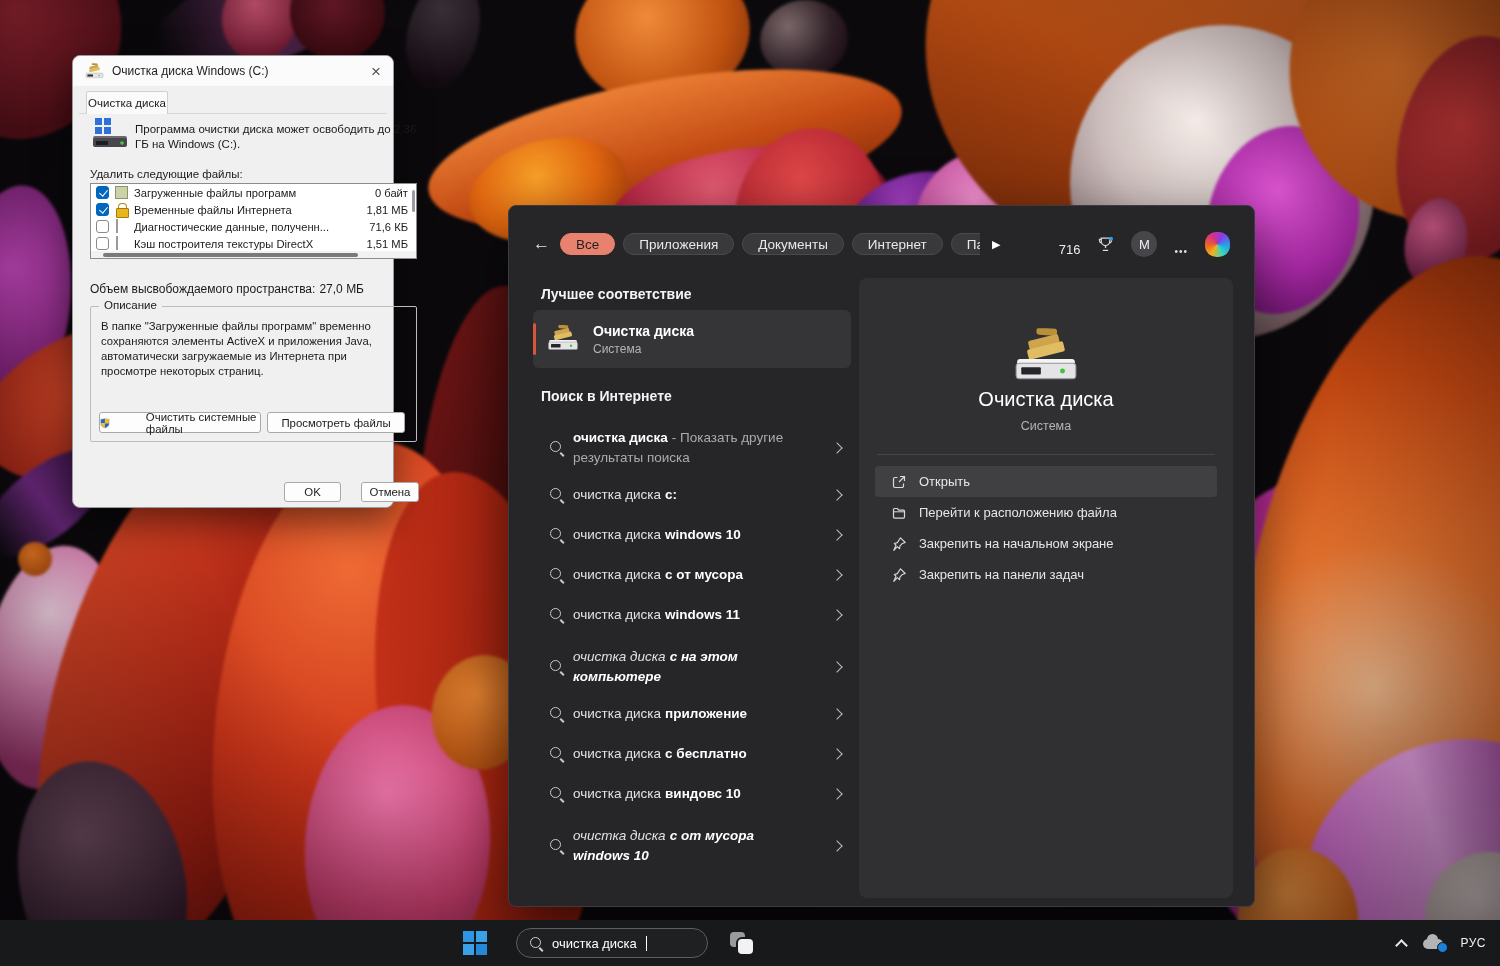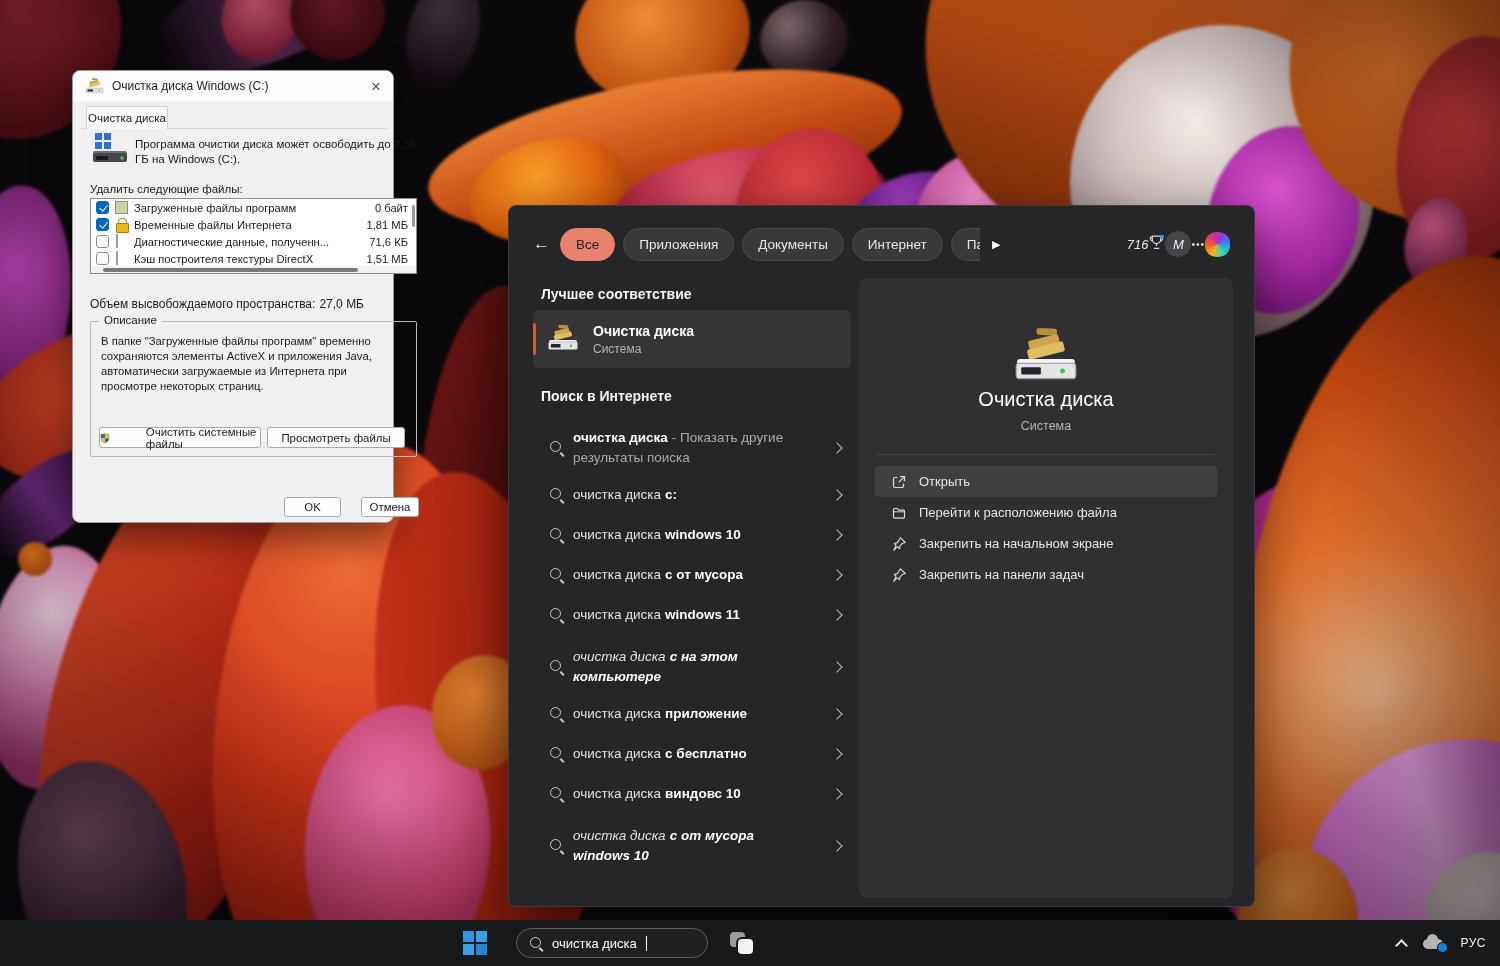--- a/index.html
+++ b/index.html
@@ -7,21 +7,21 @@
   .screen{position:relative;width:1500px;height:966px;overflow:hidden;background:#0b090c;
           font-family:"Liberation Sans","DejaVu Sans",sans-serif;}
 
   
   .wallpaper{position:absolute;inset:0;overflow:hidden;background:#0b090c;}
   .blob{position:absolute;border-radius:50%;filter:blur(1.5px);display:block;}
   .vignette{position:absolute;inset:0;z-index:4;pointer-events:none;
             background:radial-gradient(ellipse at 50% 42%,rgba(0,0,0,0) 55%,rgba(4,2,6,.55) 100%);}
 
   
-  .dialog{position:absolute;left:72px;top:70px;width:322px;height:453px;z-index:30;
+  .dialog{position:absolute;left:72px;top:55px;width:322px;height:453px;z-index:30;
           background:#f0f0f0;border:1px solid #9a9aa0;border-radius:8px;
           box-shadow:0 14px 36px rgba(0,0,0,.5);font-size:11.5px;color:#1a1a1a;}
   .dlg-titlebar{position:absolute;left:0;top:0;right:0;height:30px;display:flex;align-items:center;
                 padding:0 12px;gap:8px;background:#fbfbfb;border-radius:8px 8px 0 0;}
   .dlg-title{font-size:12px;color:#222;}
   .dlg-close{margin-left:auto;font-size:17px;color:#555;line-height:1;cursor:default;}
   .dlg-tab{position:absolute;left:13px;top:35px;width:82px;height:23px;background:#fafafa;
            border:1px solid #d0d0d0;border-bottom:none;border-radius:2px 2px 0 0;z-index:2;
            display:flex;align-items:center;justify-content:center;font-size:11.5px;}
   .dlg-sep{position:absolute;left:6px;right:6px;top:57px;height:1px;background:#d8d8d8;}
@@ -62,25 +62,25 @@
   .btn-cancel{position:absolute;left:288px;top:426px;width:58px;height:20px;}
 
   
   .spanel{position:absolute;left:508px;top:205px;width:747px;height:702px;z-index:20;
           background:#262628;border:1px solid #3c3c40;border-radius:8px;
           box-shadow:0 24px 60px rgba(0,0,0,.55);color:#e8e8e8;}
   .sp-header{position:absolute;left:0;right:0;top:18px;height:40px;display:flex;align-items:center;
              padding:0 24px;gap:10px;}
   .back{font-size:17px;color:#e4e4e4;flex:0 0 auto;}
   .pills{display:flex;gap:8px;overflow:hidden;max-width:420px;flex:0 1 auto;}
-  .pill{flex:0 0 auto;height:33px;display:flex;align-items:center;padding:0 15px;border-radius:17px;
+  .pill{flex:0 0 auto;height:22px;display:flex;align-items:center;padding:0 15px;border-radius:17px;
         background:#39393b;border:1px solid #4a4a4d;font-size:13.5px;color:#e8e8e8;white-space:nowrap;}
   .pill.active{background:#e8826e;border-color:#e8826e;color:#1f1f1f;}
   .scroll-btn{font-size:11px;color:#fff;margin-left:2px;}
-  .sp-right{margin-left:auto;display:flex;align-items:center;gap:0;font-style:italic;}
+  .sp-right{margin-left:auto;display:flex;align-items:flex-end;gap:17px;}
   .points{font-size:13px;color:#ececec;}
   .avatar{width:26px;height:26px;border-radius:50%;background:#46464a;display:flex;align-items:center;
           justify-content:center;font-size:13px;color:#f2f2f2;}
   .more{font-size:10px;letter-spacing:1px;color:#e0e0e0;}
   .copilot{width:25px;height:25px;border-radius:46%;
            background:conic-gradient(from 210deg,#f2b21a,#e8602a,#d8308a,#8a3ae8,#2a9ae8,#35d8c0,#f2b21a);}
   .sp-h1{position:absolute;left:32px;font-size:14px;font-weight:700;color:#f4f4f4;}
   .bm-card{position:absolute;left:24px;top:104px;width:318px;height:58px;background:#353537;
            border-radius:6px;display:flex;align-items:center;padding-left:14px;gap:14px;}
   .bm-accent{position:absolute;left:0;top:13px;width:3px;height:32px;border-radius:2px;background:#d4573e;}

